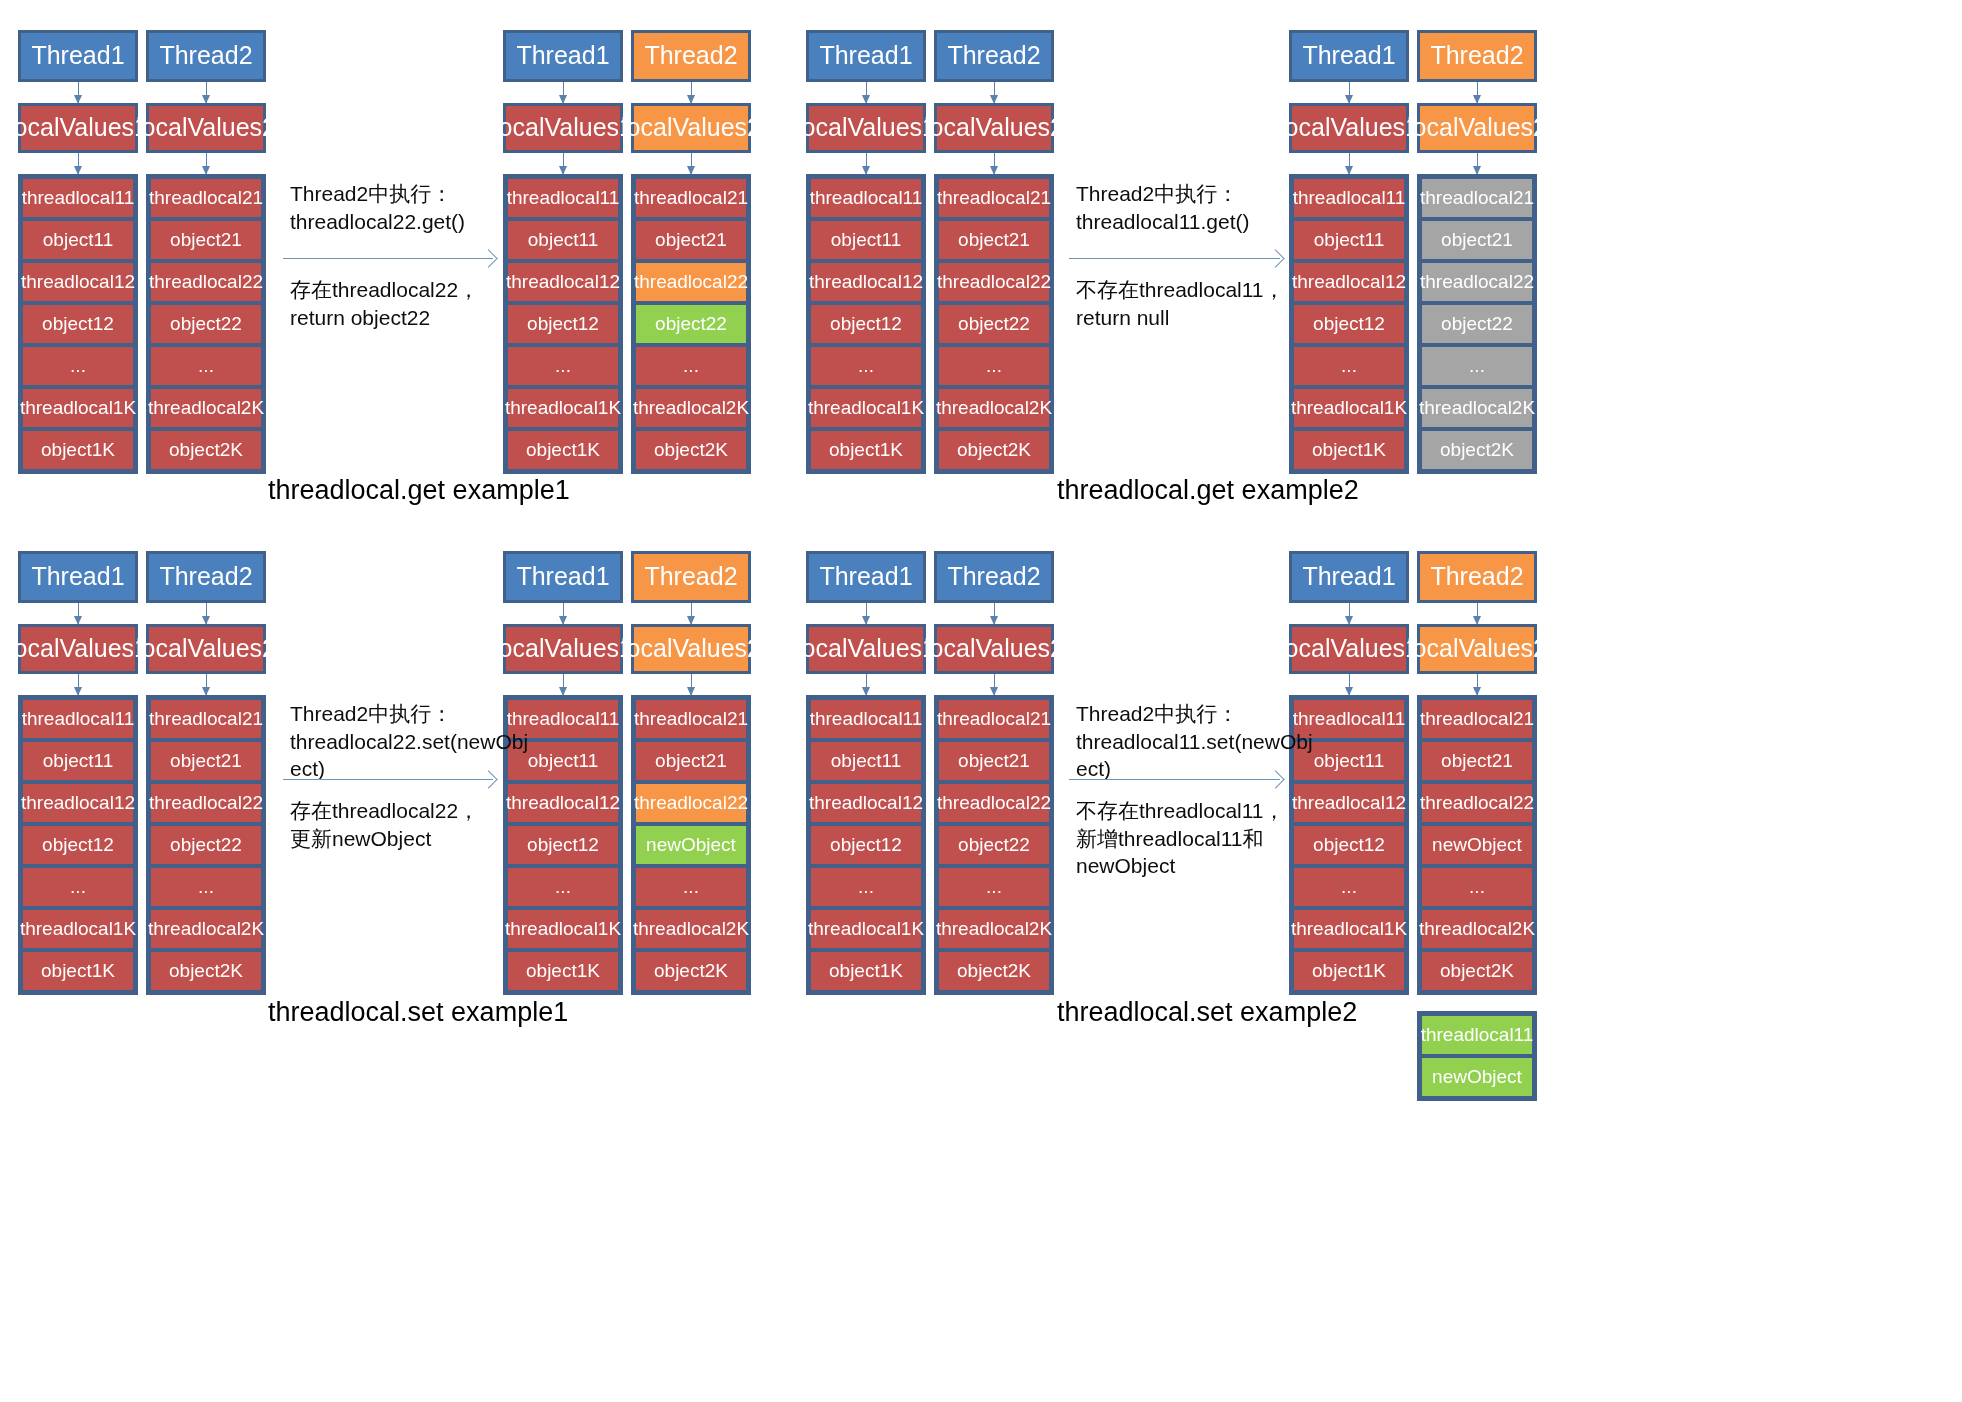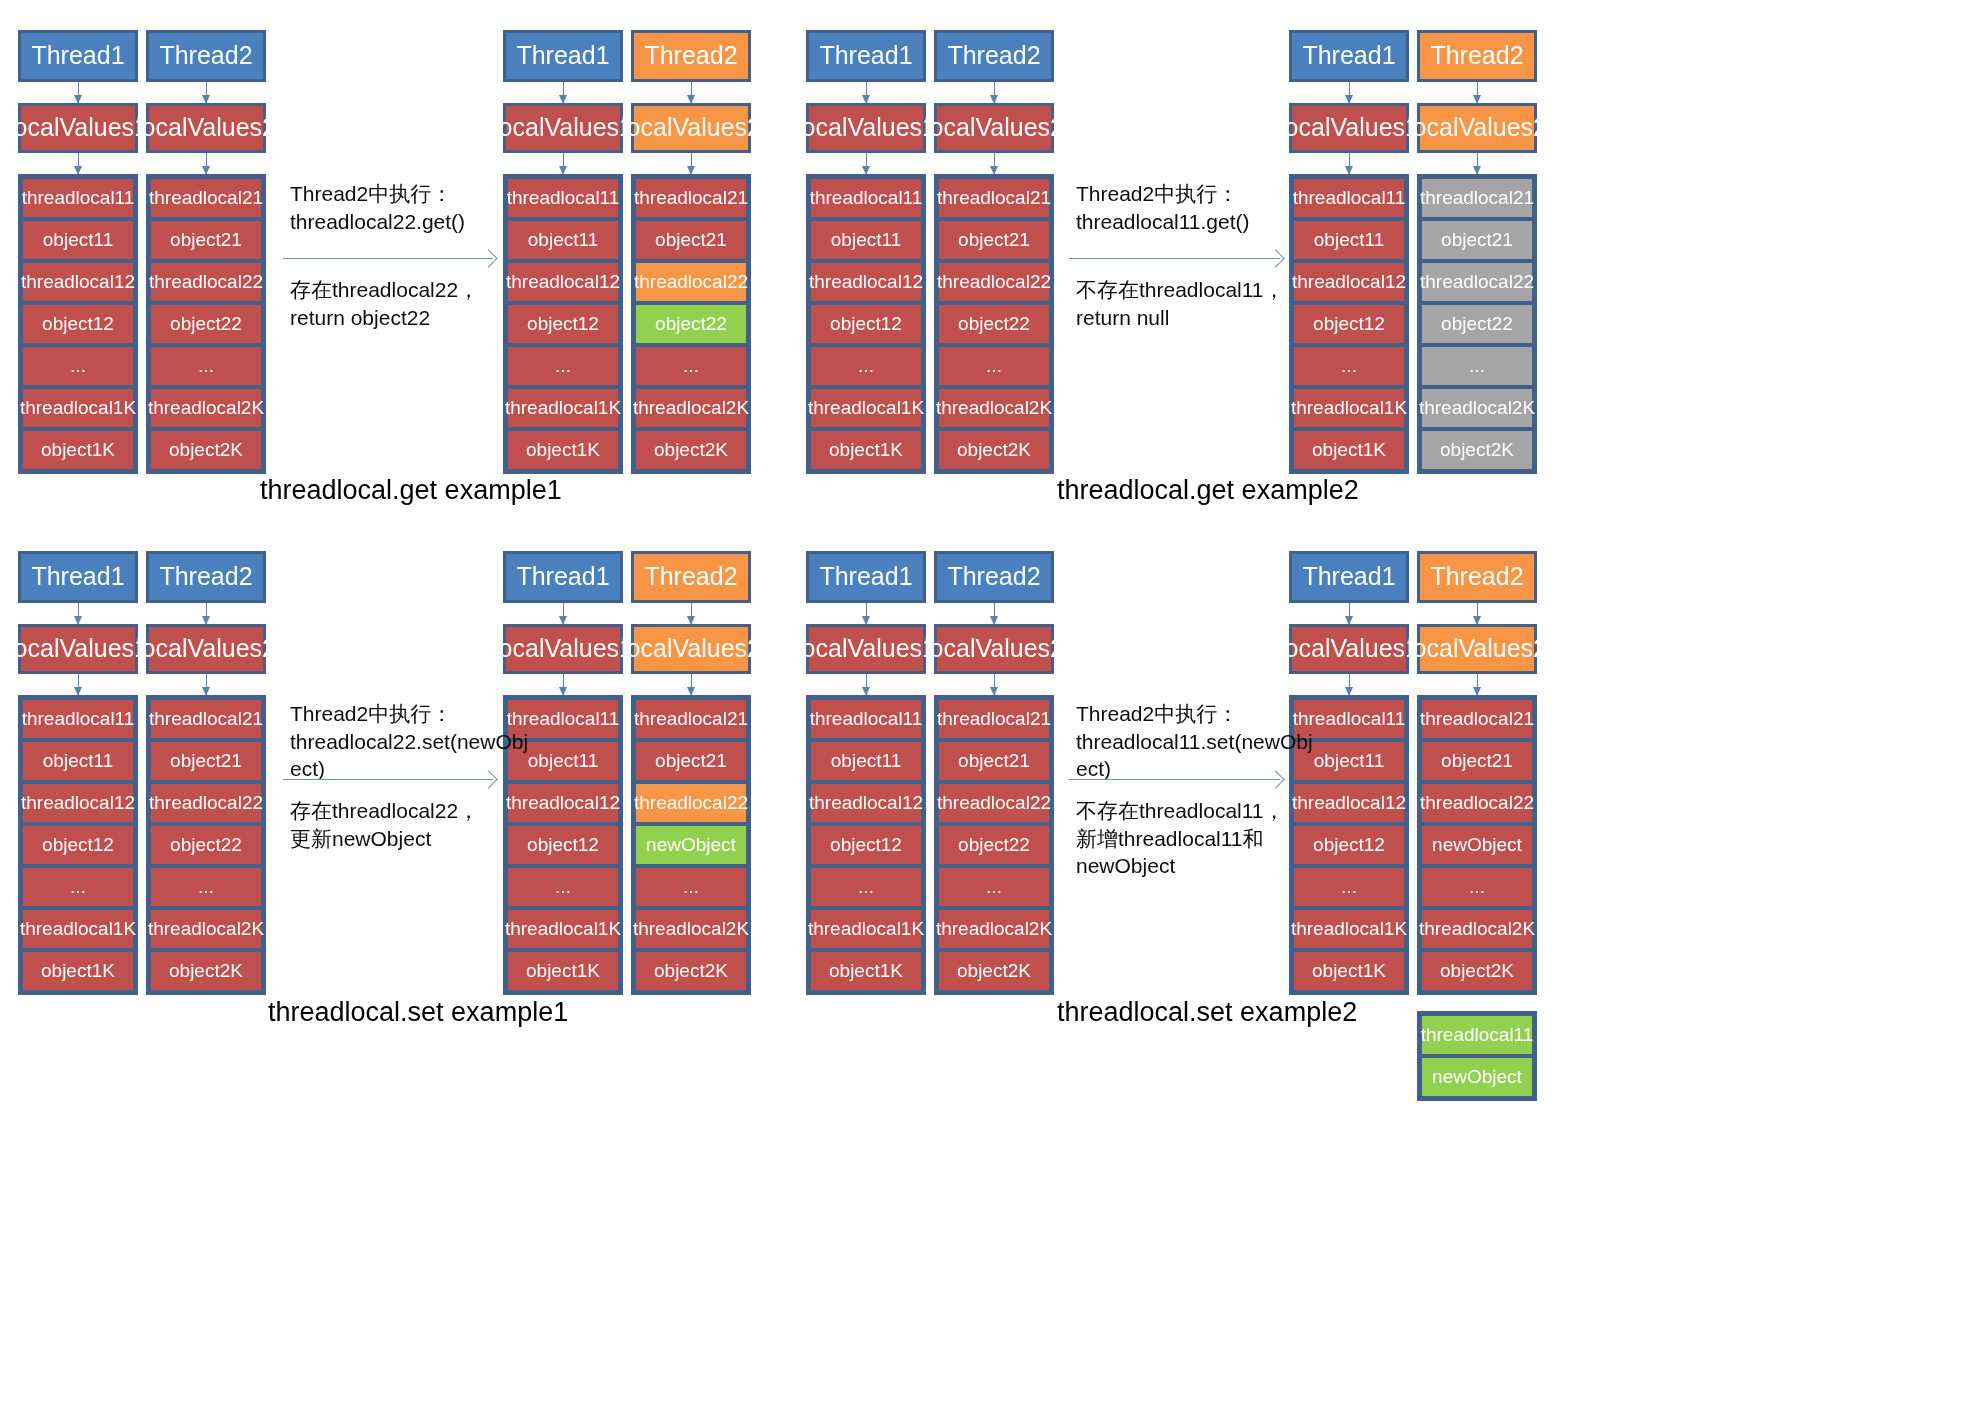--- a/index.html
+++ b/index.html
@@ -153,21 +153,21 @@
     <div class="node cell c-orange" style="left: 634px; top: 261px; width: 114px; height: 42px;">threadlocal22</div>
     <div class="node cell c-green" style="left: 634px; top: 303px; width: 114px; height: 42px;">object22</div>
     <div class="node cell c-red" style="left: 634px; top: 345px; width: 114px; height: 42px;">...</div>
     <div class="node cell c-red" style="left: 634px; top: 387px; width: 114px; height: 42px;">threadlocal2K</div>
     <div class="node cell c-red" style="left: 634px; top: 429px; width: 114px; height: 42px;">object2K</div>
     <div class="note" style="left: 290px; top: 180px; width: 210px;">Thread2中执行：
 threadlocal22.get()</div>
     <div class="harrow" style="left: 283px; top: 258px; width: 210px;"></div>
     <div class="note" style="left: 290px; top: 276px; width: 215px;">存在threadlocal22，
 return object22</div>
-    <div class="caption" style="left: 260px; top: 475px;">threadlocal.get example1</div>
+    <div class="caption" style="left: 268px; top: 475px;">threadlocal.get example1</div>
     <div class="node head c-blue" style="left: 806px; top: 30px; width: 120px;">Thread1</div>
     <div class="varrow" style="left: 866px; top: 82px; height: 21px;"></div>
     <div class="node lv c-red" style="left: 806px; top: 103px; width: 120px;">localValues1</div>
     <div class="varrow" style="left: 866px; top: 153px; height: 21px;"></div>
     <div class="stack" style="left: 806px; top: 174px; width: 120px; height: 300px;"></div>
     <div class="node cell c-red" style="left: 809px; top: 177px; width: 114px; height: 42px;">threadlocal11</div>
     <div class="node cell c-red" style="left: 809px; top: 219px; width: 114px; height: 42px;">object11</div>
     <div class="node cell c-red" style="left: 809px; top: 261px; width: 114px; height: 42px;">threadlocal12</div>
     <div class="node cell c-red" style="left: 809px; top: 303px; width: 114px; height: 42px;">object12</div>
     <div class="node cell c-red" style="left: 809px; top: 345px; width: 114px; height: 42px;">...</div>

